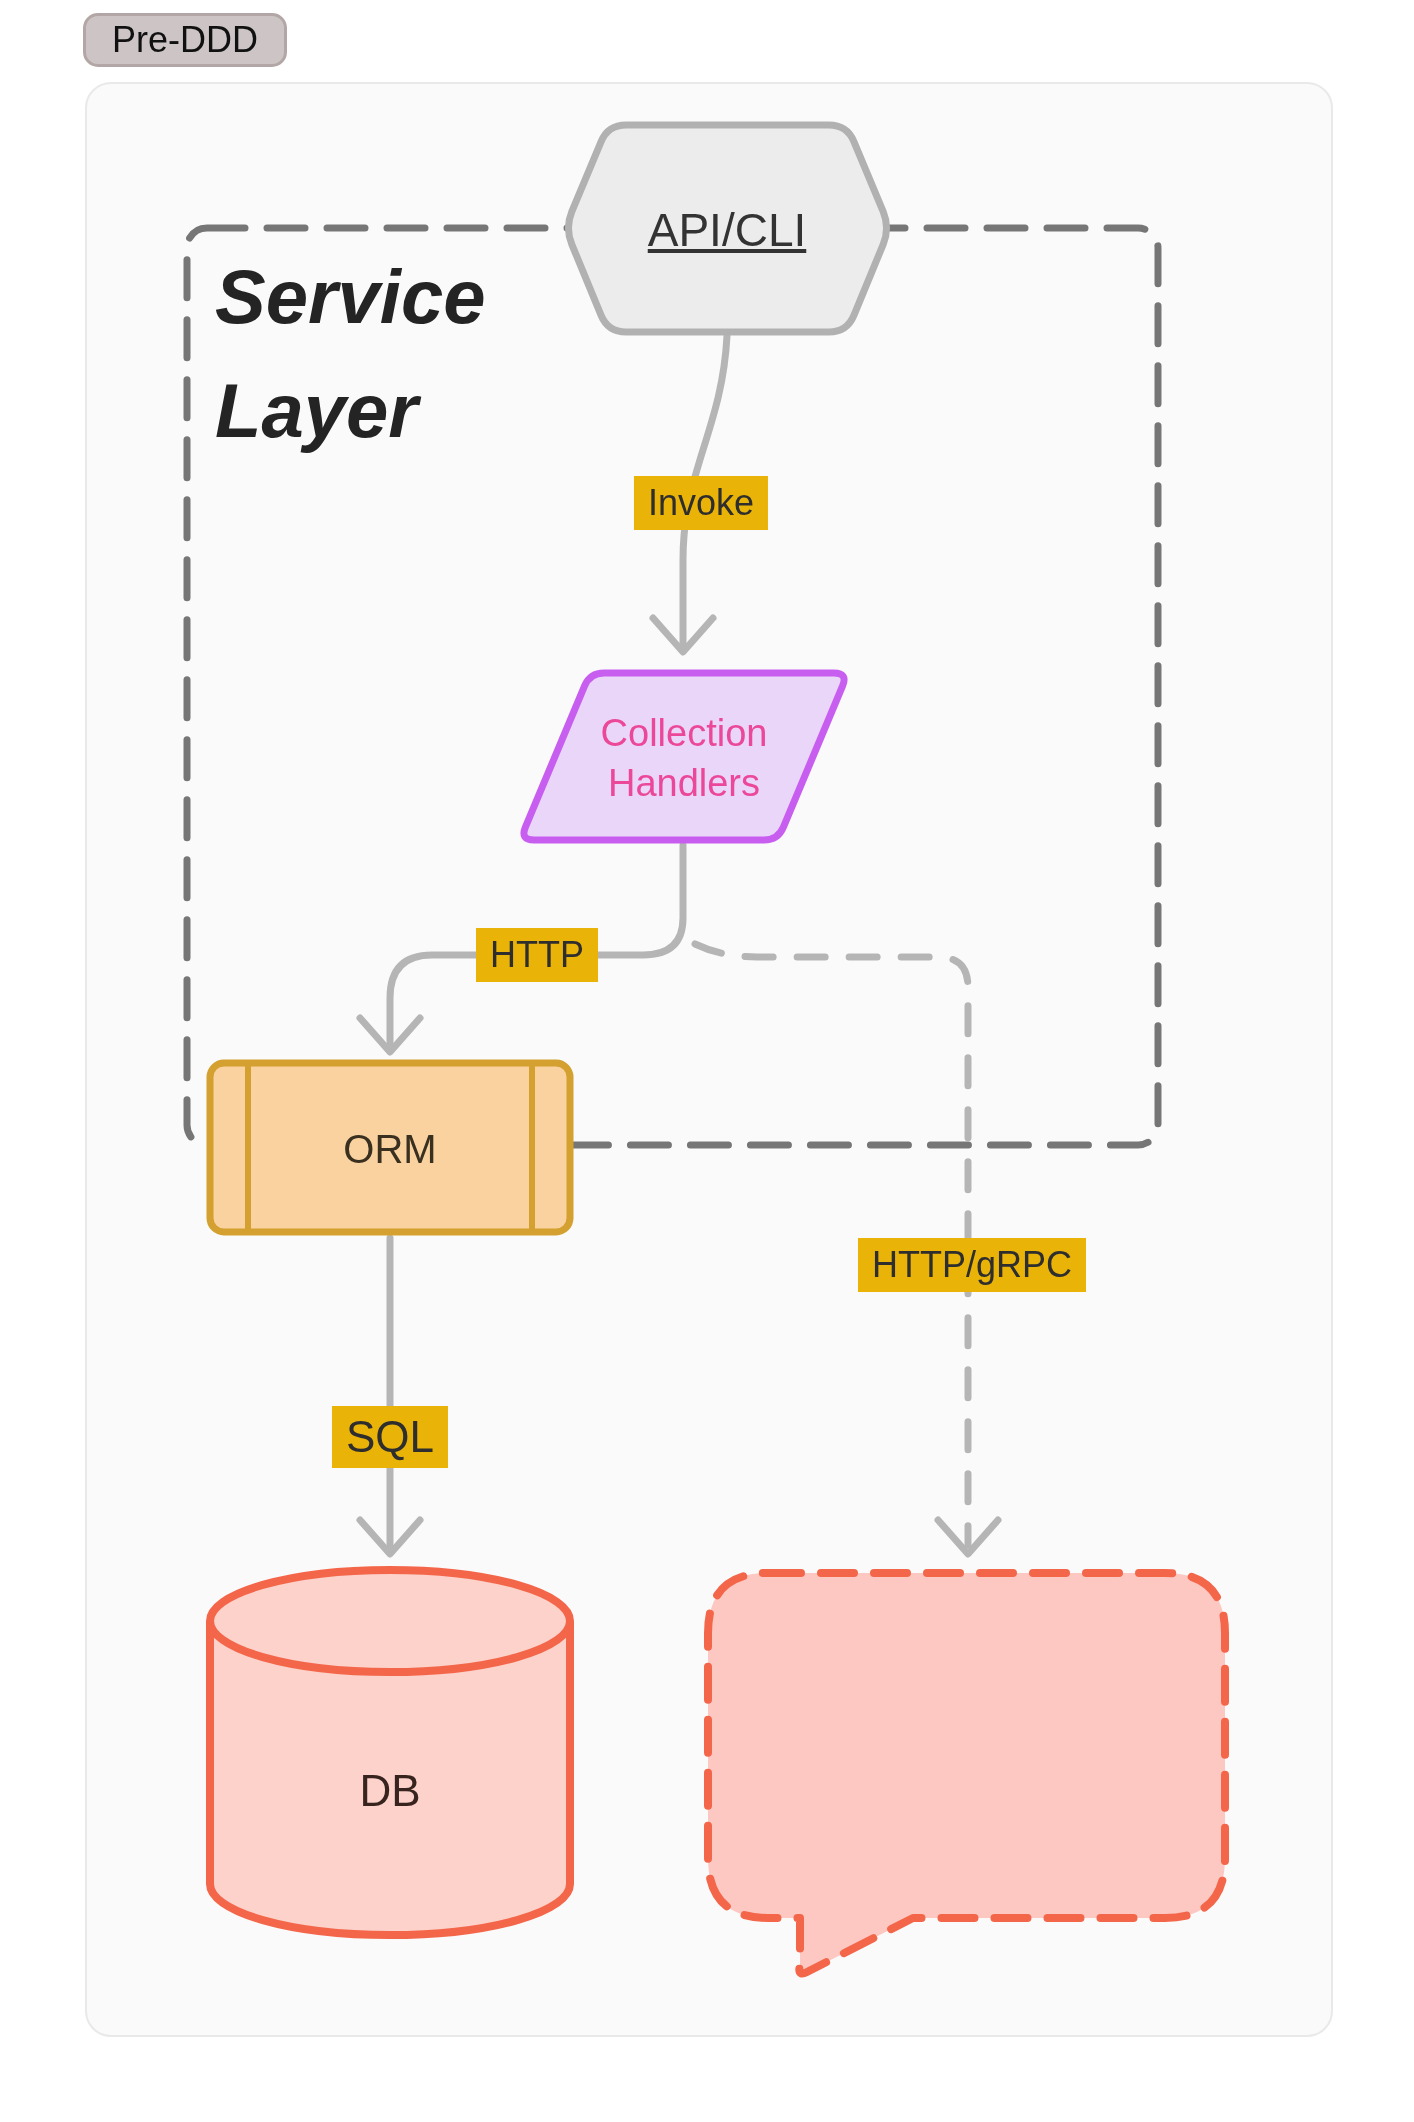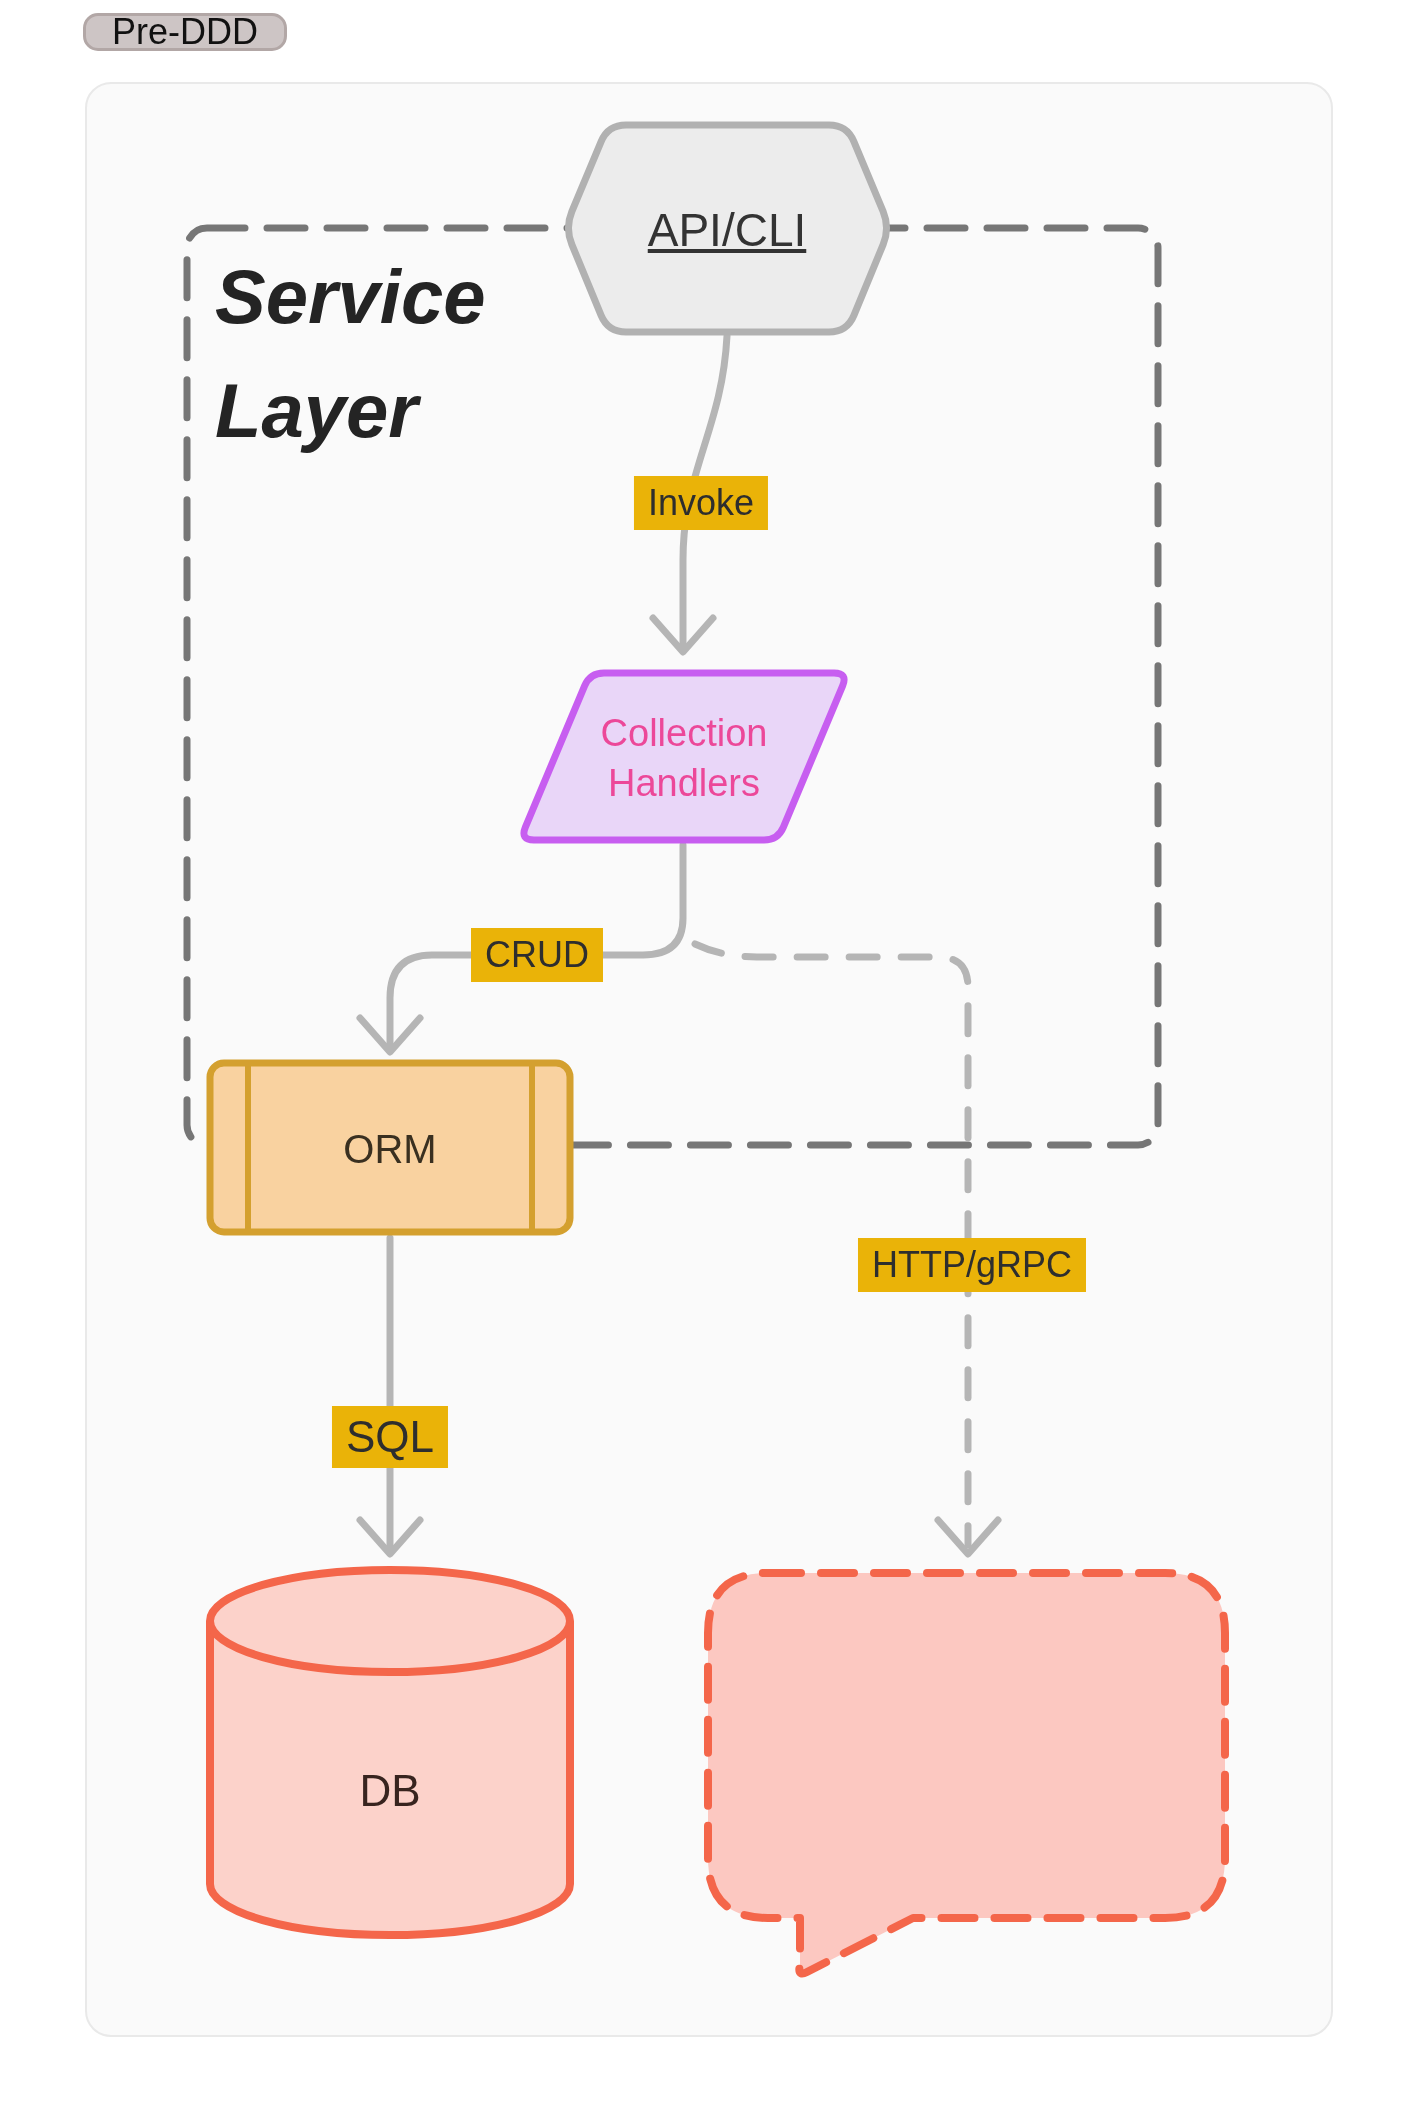--- a/index.html
+++ b/index.html
@@ -6,21 +6,21 @@
   body{
     width:1414px;height:2122px;position:relative;background:#ffffff;
     font-family:"Liberation Sans", sans-serif;color:#2e2e2e;overflow:hidden;
   }
   .card{
     position:absolute;left:85px;top:82px;width:1248px;height:1955px;
     background:#fafafa;border:2px solid #e9e9e9;border-radius:26px;
     box-sizing:border-box;
   }
   .badge{
-    position:absolute;left:83px;top:13px;height:38px;padding:0 26px;
+    position:absolute;left:83px;top:13px;height:54px;padding:0 26px;
     background:#cdc5c5;border:3px solid #b2a7a6;border-radius:15px;
     display:flex;align-items:center;justify-content:center;
     font-size:36px;color:#111111;box-sizing:border-box;
   }
   svg.diagram{position:absolute;left:0;top:0;z-index:2;}
   .label{
     position:absolute;transform:translate(-50%,-50%);z-index:3;
     font-size:36px;color:#2e2e2e;white-space:nowrap;text-align:center;
   }
   .edge-label{background:#eab308;padding:6px 14px;}
@@ -95,17 +95,17 @@
 
 <div class="label node-label lbl-orm" style="left:390px;top:1149px;">ORM</div>
 
 <div class="label node-label lbl-db" style="left:390px;top:1791px;">DB</div>
 
 <div class="label node-label lbl-cloud" style="left:966px;top:1750px;">
 </div>
 
 <div class="label edge-label" style="left:701px;top:503px;">Invoke</div>
 
-<div class="label edge-label" style="left:537px;top:955px;">CRUD</div>
+<div class="label edge-label" style="left:537px;top:955px;">HTTP</div>
 
 <div class="label edge-label lbl-sql" style="left:390px;top:1437px;">SQL</div>
 
 <div class="label edge-label" style="left:972px;top:1265px;">HTTP/gRPC</div>
 
 </body></html>

